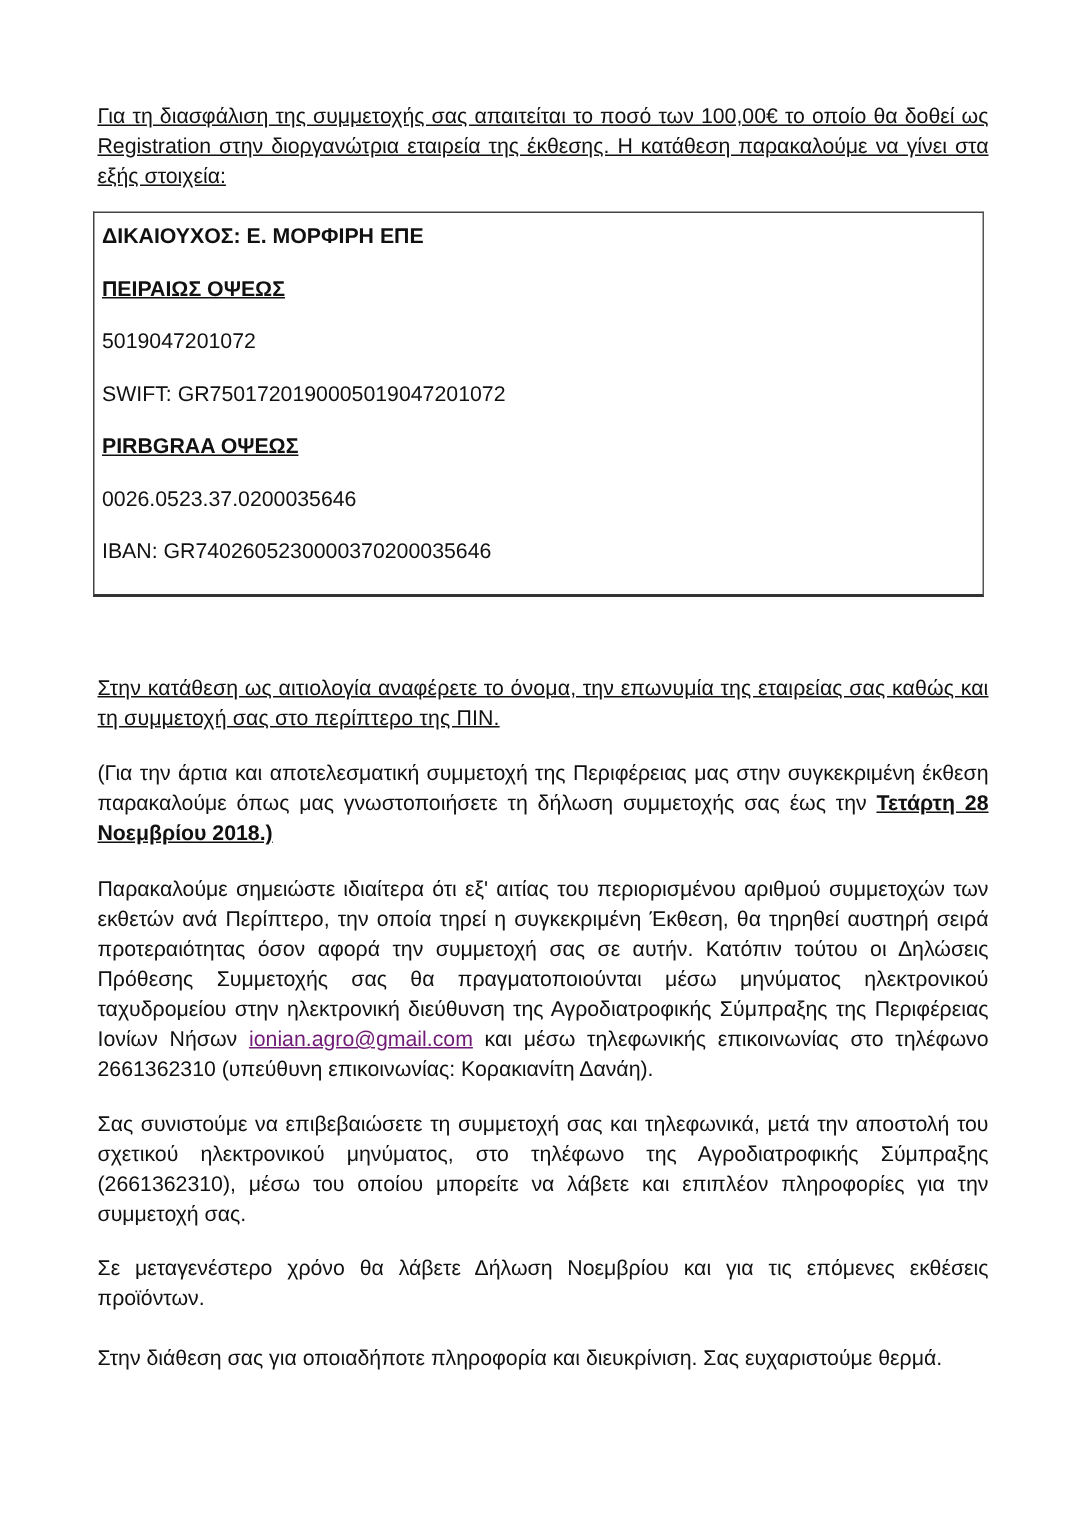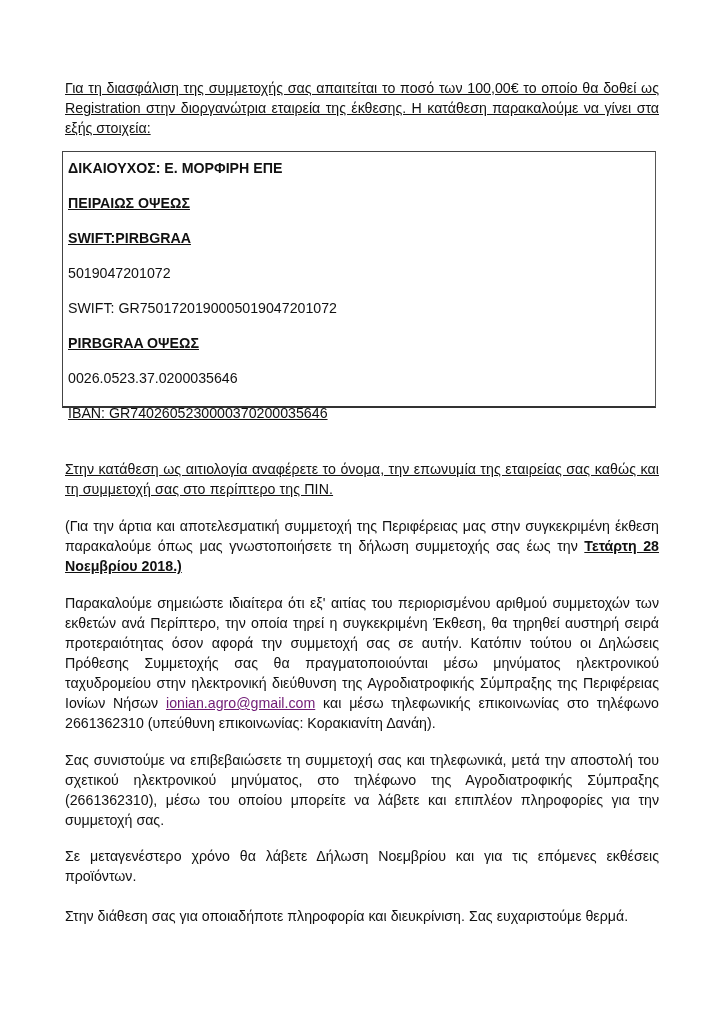--- a/index.html
+++ b/index.html
@@ -14,21 +14,20 @@
       overflow: hidden;
       font-family: "Liberation Sans", sans-serif;
       color: #111111;
       font-size: 14.2px;
     }
     .page {
       position: absolute;
       left: 65px;
       top: 68px;
       width: 594px;
-      margin-top: 10px;
     }
     p {
       margin: 0;
       line-height: 20px;
       text-align: justify;
     }
     .u { text-decoration: underline; }
     .b { font-weight: bold; }
     .intro { margin-bottom: 13px; }
     .bank-box {
@@ -40,21 +39,21 @@
       border-bottom: 2px solid #333;
       padding: 6px 0 14px 5px;
       box-sizing: border-box;
       height: 257px;
     }
     .bank-box p {
       line-height: 20px;
       margin-bottom: 15px;
       text-align: left;
     }
-    .bank-box p:last-child { margin-bottom: 0; text-decoration: underline; }
+    .bank-box p:last-child { margin-bottom: 0; }
     .notice { margin-top: 51px; }
     .deadline { margin-top: 17px; }
     .note1 { margin-top: 17px; }
     .note2 { margin-top: 17px; }
     .note3 { margin-top: 16px; }
     .note4 { margin-top: 20px; }
     a.email {
       color: #701a75;
       text-decoration: underline;
     }
@@ -63,21 +62,20 @@
 </head>
 <body>
 
 <div class="page">
 
   <p class="intro u">Για τη διασφάλιση της συμμετοχής σας απαιτείται το ποσό των 100,00€ το οποίο θα δοθεί ως Registration στην διοργανώτρια εταιρεία της έκθεσης. Η κατάθεση παρακαλούμε να γίνει στα εξής στοιχεία:</p>
 
   <div class="bank-box">
     <p class="b">ΔΙΚΑΙΟΥΧΟΣ: Ε. ΜΟΡΦΙΡΗ ΕΠΕ</p>
     <p class="b u">ΠΕΙΡΑΙΩΣ ΟΨΕΩΣ</p>
-    <p class="b u">SWIFT:PIRBGRAA</p>
     <p>5019047201072</p>
     <p>SWIFT: GR7501720190005019047201072</p>
     <p class="b u">PIRBGRAA ΟΨΕΩΣ</p>
     <p>0026.0523.37.0200035646</p>
     <p>IBAN: GR7402605230000370200035646</p>
   </div>
 
   <p class="notice notice-text">Στην κατάθεση ως αιτιολογία αναφέρετε το όνομα, την επωνυμία της εταιρείας σας καθώς και τη συμμετοχή σας στο περίπτερο της ΠΙΝ.</p>
 
   <p class="deadline"><span>(Για την άρτια και αποτελεσματική συμμετοχή της Περιφέρειας μας στην συγκεκριμένη έκθεση παρακαλούμε όπως μας γνωστοποιήσετε τη δήλωση συμμετοχής σας έως την </span><span class="b u">Τετάρτη 28 Νοεμβρίου 2018.)</span></p>

